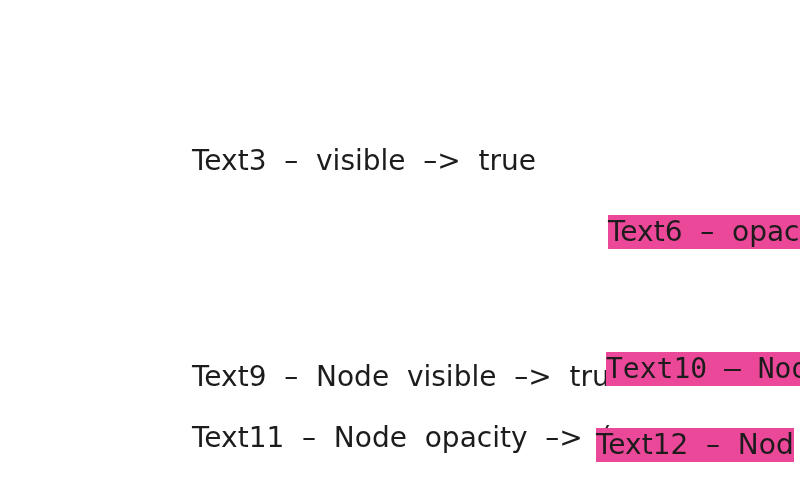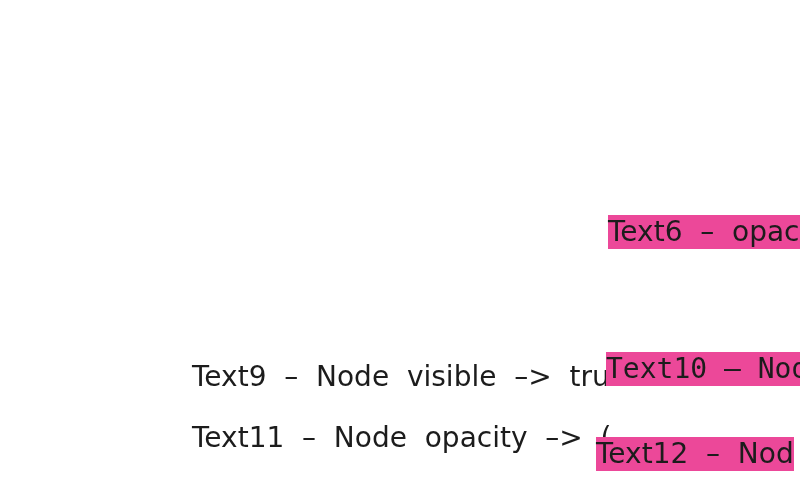--- a/index.html
+++ b/index.html
@@ -27,18 +27,19 @@
   .label.mono { font-family: "DejaVu Sans Mono", monospace; }
   .label.overlay {
     background: #ec4899;       
     z-index: 2;
   }
 </style>
 </head>
 <body>
 
 <div class="canvas">
+  <div class="label sans" style="left: 192px; top: 144px; color: rgb(28, 28, 28);">Text3  –  visible  –&gt;  true</div>
   <div class="label sans overlay" style="left: 608px; top: 215px; color: rgb(28, 28, 28);">Text6  –  opac</div>
   <div class="label sans" style="left: 192px; top: 360px; color: rgb(28, 28, 28);">Text9  –  Node  visible  –&gt;  tru</div>
   <div class="label mono overlay" style="left: 606px; top: 352px; color: rgb(28, 28, 28);">Text10 – Nod</div>
   <div class="label sans" style="left: 192px; top: 421px; color: rgb(28, 28, 28);">Text11  –  Node  opacity  –&gt;  (</div>
-  <div class="label sans overlay" style="left: 596px; top: 437px; color: rgb(28, 28, 28);">Text12  –  Nod</div>
+  <div class="label sans overlay" style="left: 596px; top: 428px; color: rgb(28, 28, 28);">Text12  –  Nod</div>
 </div>
 
 </body></html>

